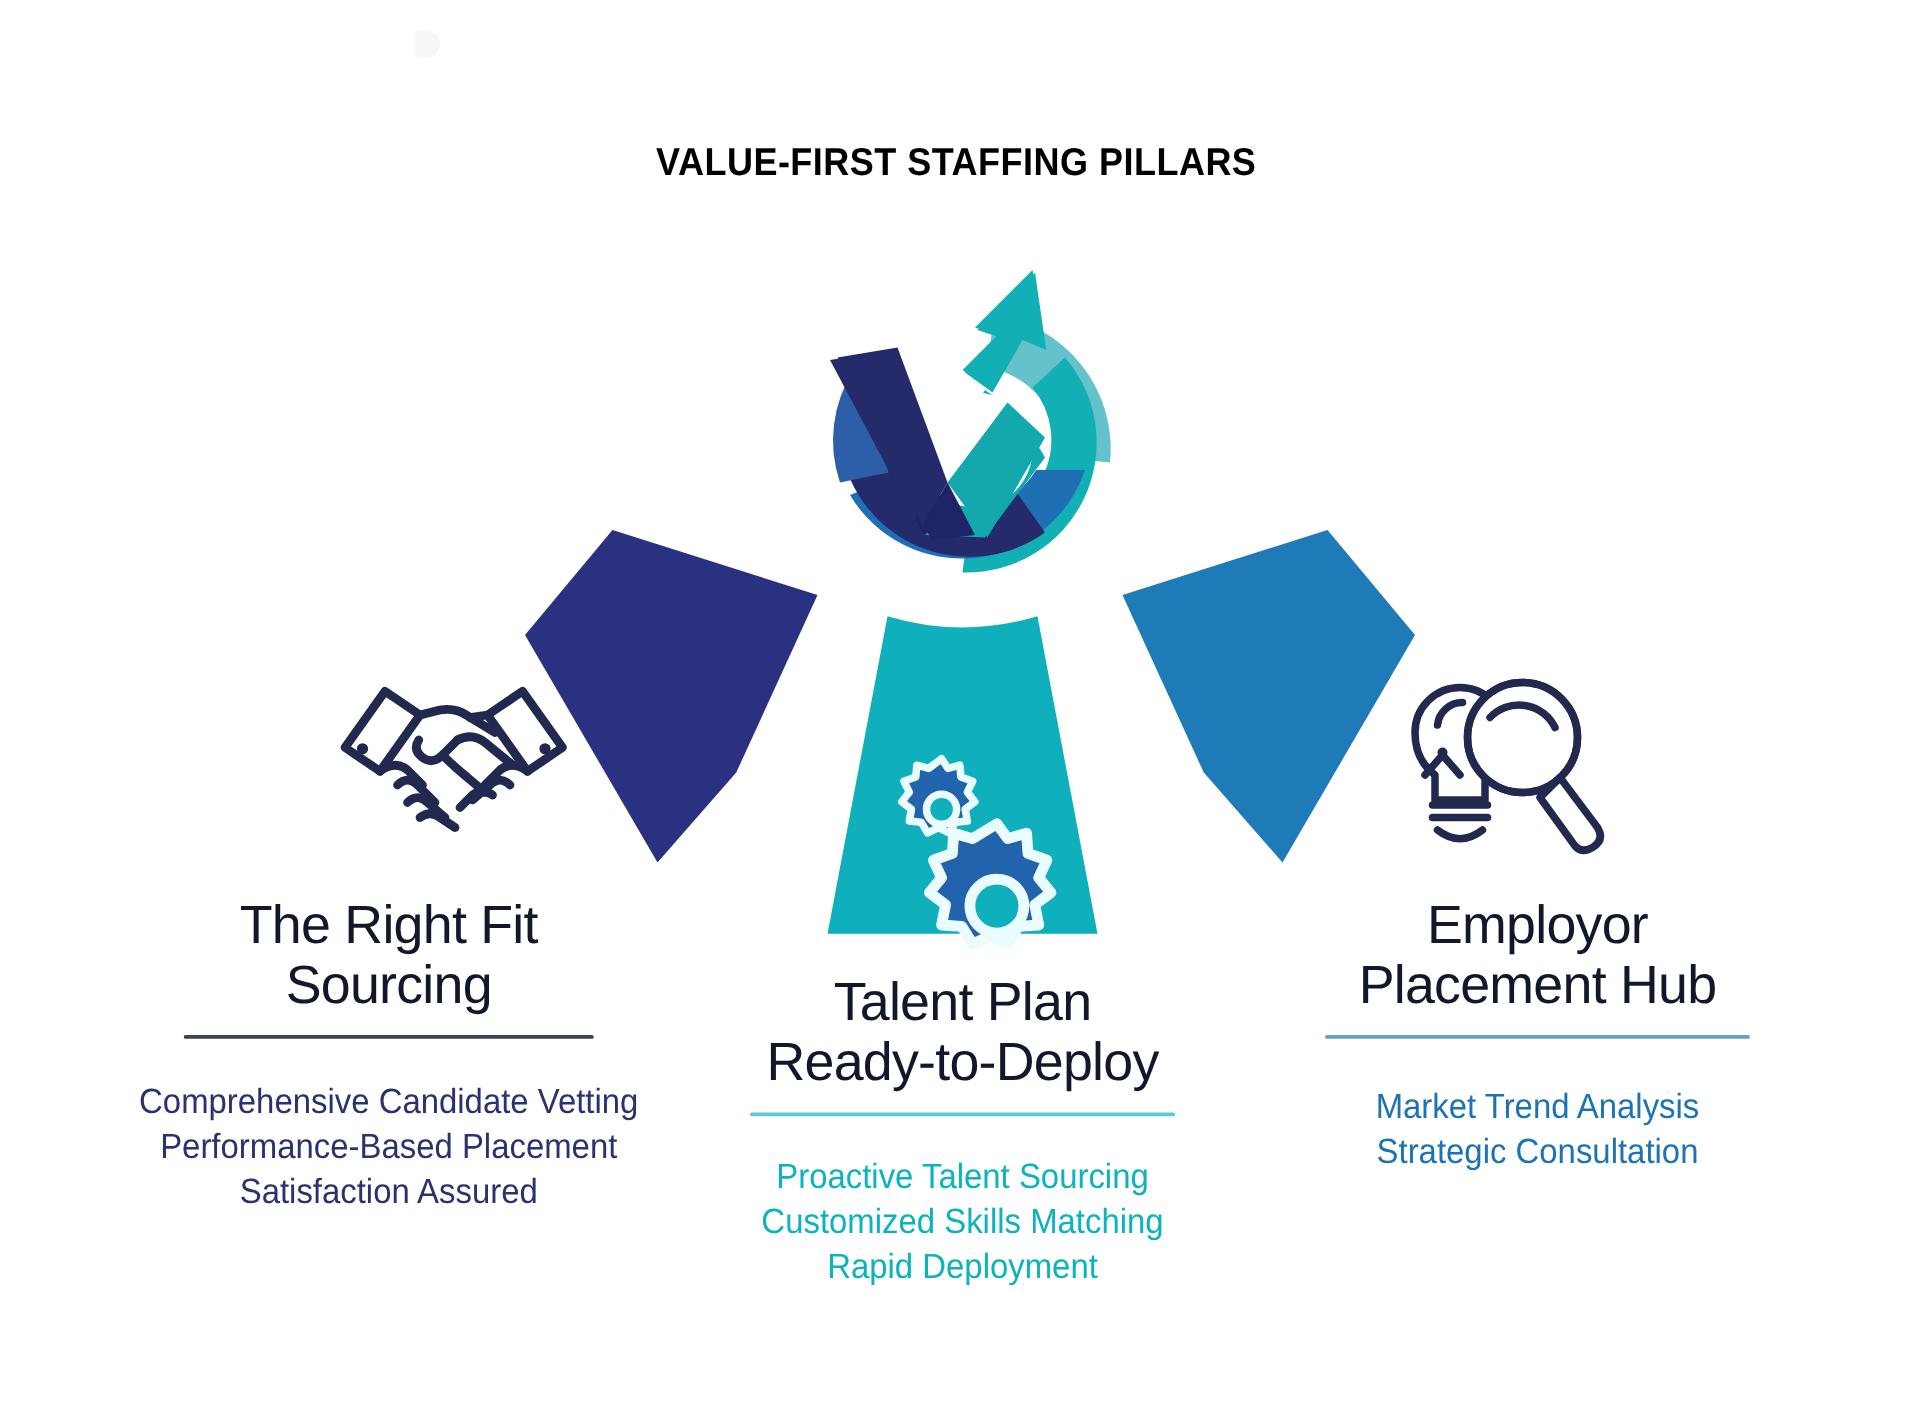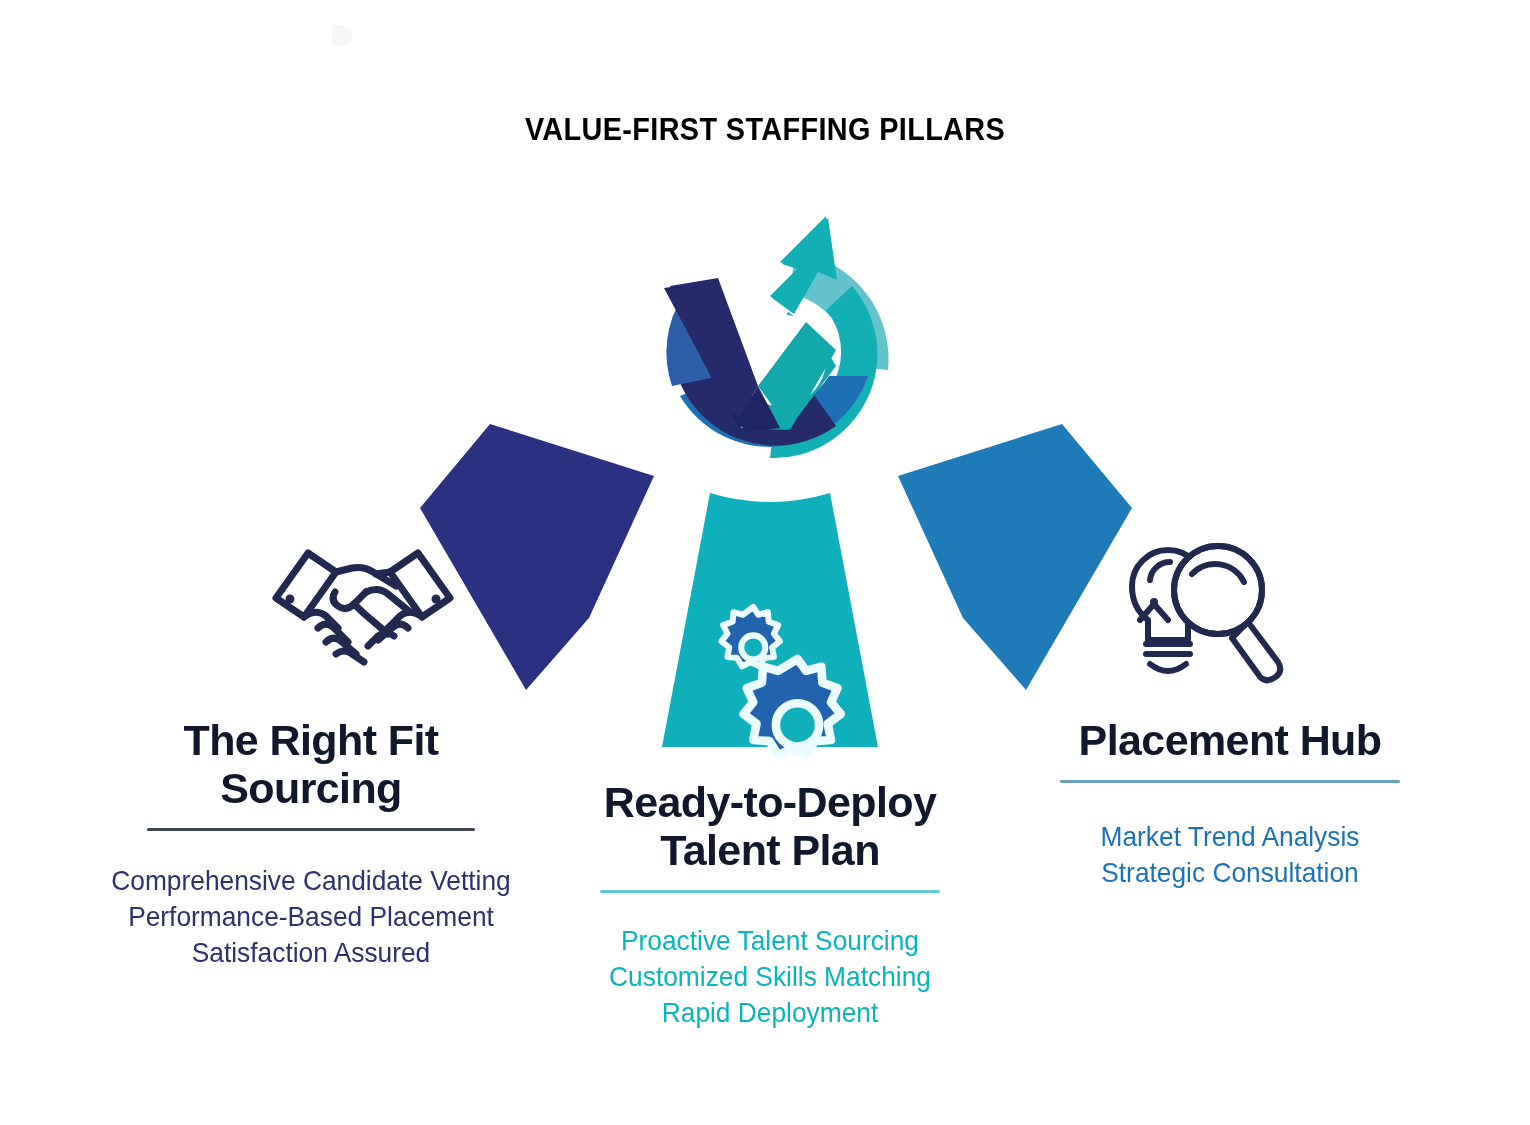--- a/index.html
+++ b/index.html
@@ -60,21 +60,21 @@
   #petal-center{ left: 640px; top: 485px; width: 260px; height: 285px; }
 
   
   #icon-handshake { position: absolute; left: 268px; top: 536px; width: 190px; height: 130px; }
   #icon-insights  { position: absolute; left: 1092px; top: 524px; width: 200px; height: 160px; }
 
   
   .col { position: absolute; }
   .col-heading {
     font-family: "Liberation Sans", sans-serif;
-    font-weight: bold;
+    font-weight: normal;
     color: #12182b;
     line-height: 1.12;
     letter-spacing: -0.6px;
     text-align: center;
     font-size: 43px;
   }
   .divider {
     height: 3px;
     margin: 16px auto 0 auto;
     border-radius: 2px;
@@ -235,33 +235,34 @@
     <div class="divider"></div>
     <div class="col-body">
       <span class="line">Comprehensive Candidate Vetting</span>
       <span class="line">Performance-Based Placement</span>
       <span class="line">Satisfaction Assured</span>
     </div>
   </div>
 
   <div class="col" id="col-center">
     <div class="col-heading">
+      <span class="line">Talent Plan</span>
       <span class="line">Ready-to-Deploy</span>
-      <span class="line">Talent Plan</span>
     </div>
     <div class="divider"></div>
     <div class="col-body">
       <span class="line">Proactive Talent Sourcing</span>
       <span class="line">Customized Skills Matching</span>
       <span class="line">Rapid Deployment</span>
     </div>
   </div>
 
   <div class="col" id="col-right">
     <div class="col-heading">
+      <span class="line">Employor</span>
       <span class="line">Placement Hub</span>
     </div>
     <div class="divider"></div>
     <div class="col-body">
       <span class="line">Market Trend Analysis</span>
       <span class="line">Strategic Consultation</span>
     </div>
   </div>
 
 </div>

